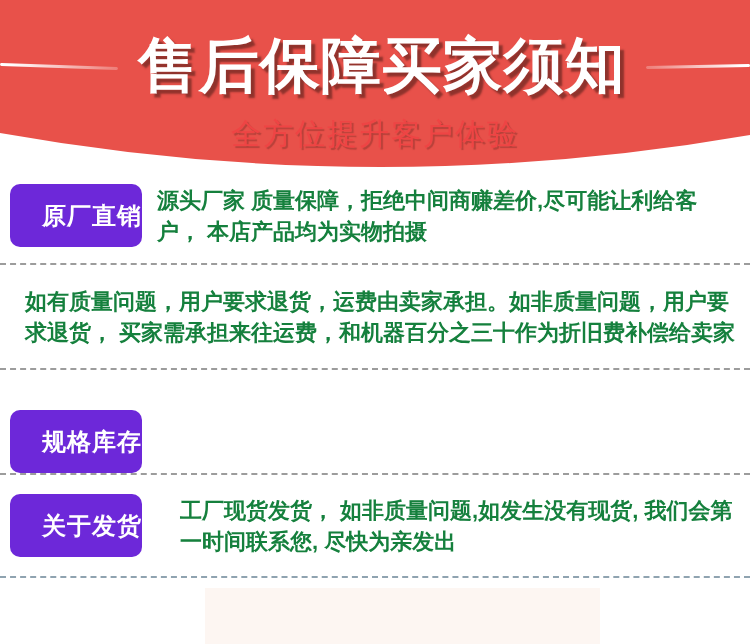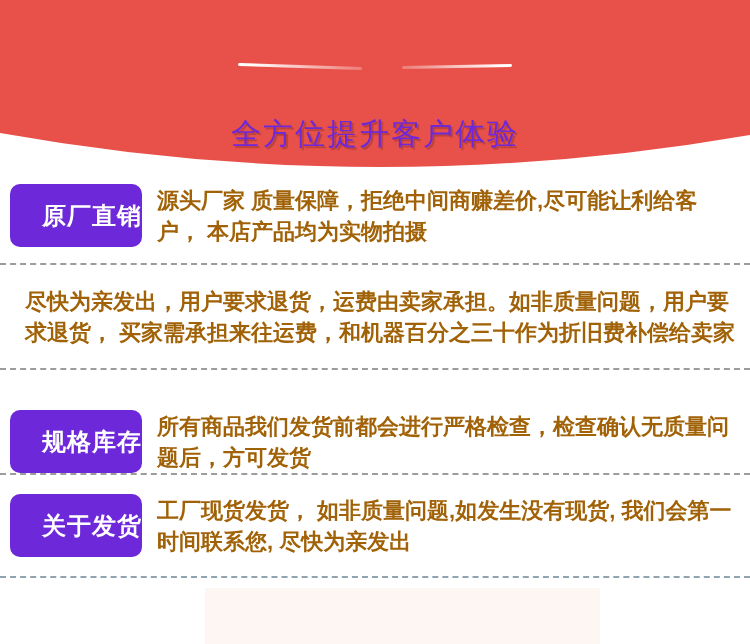--- a/index.html
+++ b/index.html
@@ -16,39 +16,39 @@
   .title-row { display:flex; align-items:center; justify-content:center; height:72px; }
   .page-title {
     color:#ffffff; font-size:60px; font-weight:700; line-height:1;
     letter-spacing:1px; white-space:nowrap;
     text-shadow:4px 4px 2px rgba(70,25,20,.55);
   }
   .decor-line { height:3px; border-radius:2px; }
   .decor-line.left  { width:124px; margin-right:20px; background:linear-gradient(to right,#ffffff 10%,rgba(255,255,255,.25)); transform:rotate(2deg); }
   .decor-line.right { width:110px; margin-left:20px;  background:linear-gradient(to left,#ffffff 10%,rgba(255,255,255,.25)); transform:rotate(-1deg); }
   .banner-subtitle {
-    margin-top:12px; text-align:center; color:#6d28d9;
+    margin-top:12px; text-align:center; color:#ef4444;
     font-size:30px; font-weight:400; letter-spacing:2px;
     text-shadow:2px 2px 1px rgba(70,25,20,.30);
   }
 
   
   .sections { width:750px; }
   .section-row { display:flex; align-items:center; padding:0 14px 0 10px; }
   .section-row.r1 { height:95px; }
   .section-row.r2 { height:103px; }
   .section-row.r3 { height:103px;align-items:flex-end; }
-  .section-row.r4 { height:101px; }
+  .section-row.r4 { height:101px;gap:23px; }
   .label-badge {
     flex:0 0 118px; height:63px; background:#6d28d9; border-radius:10px;
     color:#ffffff; font-size:24px; font-weight:700; letter-spacing:1px;
     display:flex; align-items:center; justify-content:center; white-space:nowrap;padding-left:32px;
   }
   .section-text {
-    flex:1; margin-left:15px; color:#a16207;
+    flex:1; margin-left:15px; color:#15803d;
     font-size:22px; font-weight:700; line-height:31px;
     text-align:left; word-break:break-all;
   }
   .divider { width:750px; height:0; border-top:2px dashed #9c9c9c; }
   .divider.last { border-top-color:#8fa3b0; }
 
   
   .footer-band { width:750px; height:66px; background:#ffffff; position:relative; }
   .footer-panel { position:absolute; left:205px; top:10px; width:395px; height:56px; background:#fdf6f2; }
 </style>
@@ -57,42 +57,42 @@
 
 <div>
 
   <div class="banner">
     <svg class="banner-curve" viewBox="0 0 750 200" preserveAspectRatio="none">
       <path d="M0,0 H750 V135 Q375,200 0,133 Z" fill="#e8514a"></path>
     </svg>
     <div class="banner-content">
       <div class="title-row">
         <div class="decor-line left"></div>
+        <div class="page-title">售后保障买家须知</div>
         <div class="decor-line right"></div>
       </div>
       <div class="banner-subtitle">全方位提升客户体验</div>
     </div>
   </div>
 
   <div class="sections">
 
     <div class="section-row r1">
       <div class="label-badge">原厂直销</div>
       <div class="section-text">源头厂家 质量保障，拒绝中间商赚差价,尽可能让利给客户， 本店产品均为实物拍摄</div>
     </div>
     <div class="divider"></div>
 
     <div class="section-row r2">
-      <div class="section-text">尽快为亲发出，用户要求退货，运费由卖家承担。如非质量问题，用户要求退货， 买家需承担来往运费，和机器百分之三十作为折旧费补偿给卖家</div>
+      <div class="section-text">如有质量问题，用户要求退货，运费由卖家承担。如非质量问题，用户要求退货， 买家需承担来往运费，和机器百分之三十作为折旧费补偿给卖家</div>
     </div>
     <div class="divider"></div>
 
     <div class="section-row r3">
       <div class="label-badge">规格库存</div>
-      <div class="section-text">所有商品我们发货前都会进行严格检查，检查确认无质量问题后，方可发货</div>
     </div>
     <div class="divider"></div>
 
     <div class="section-row r4">
       <div class="label-badge">关于发货</div>
       <div class="section-text">工厂现货发货， 如非质量问题,如发生没有现货, 我们会第一时间联系您, 尽快为亲发出</div>
     </div>
     <div class="divider last"></div>
 
   </div>

